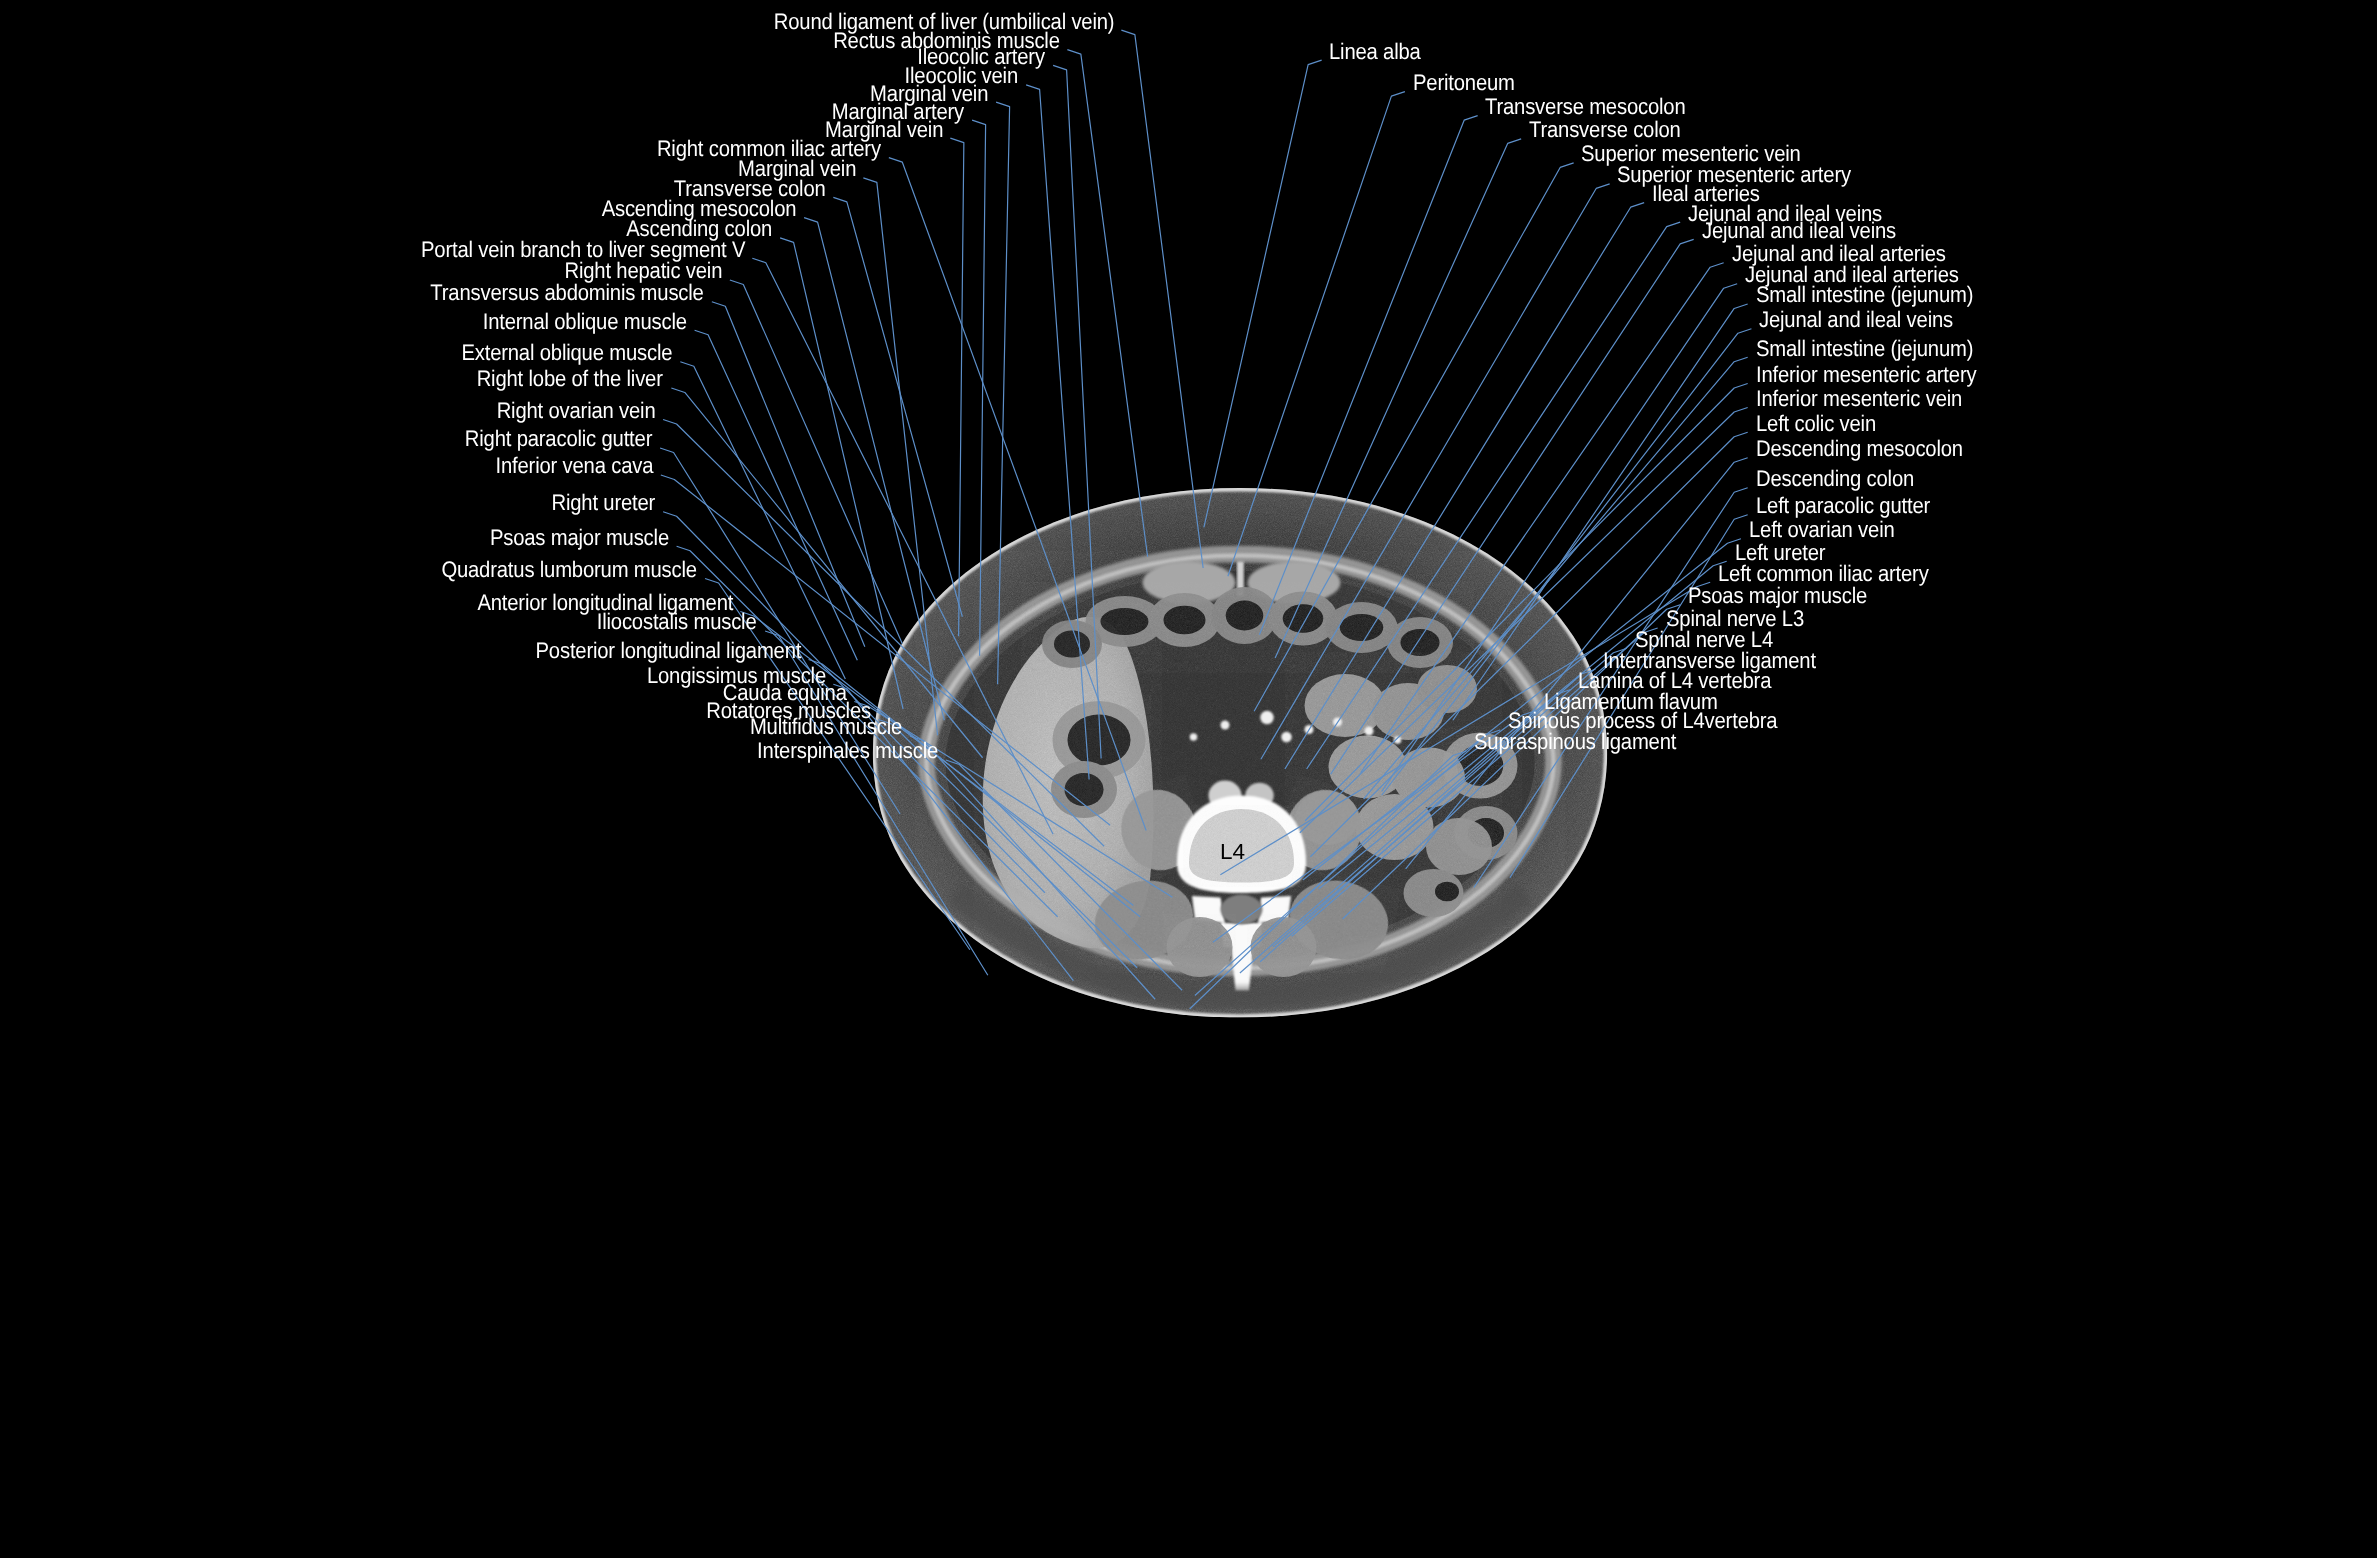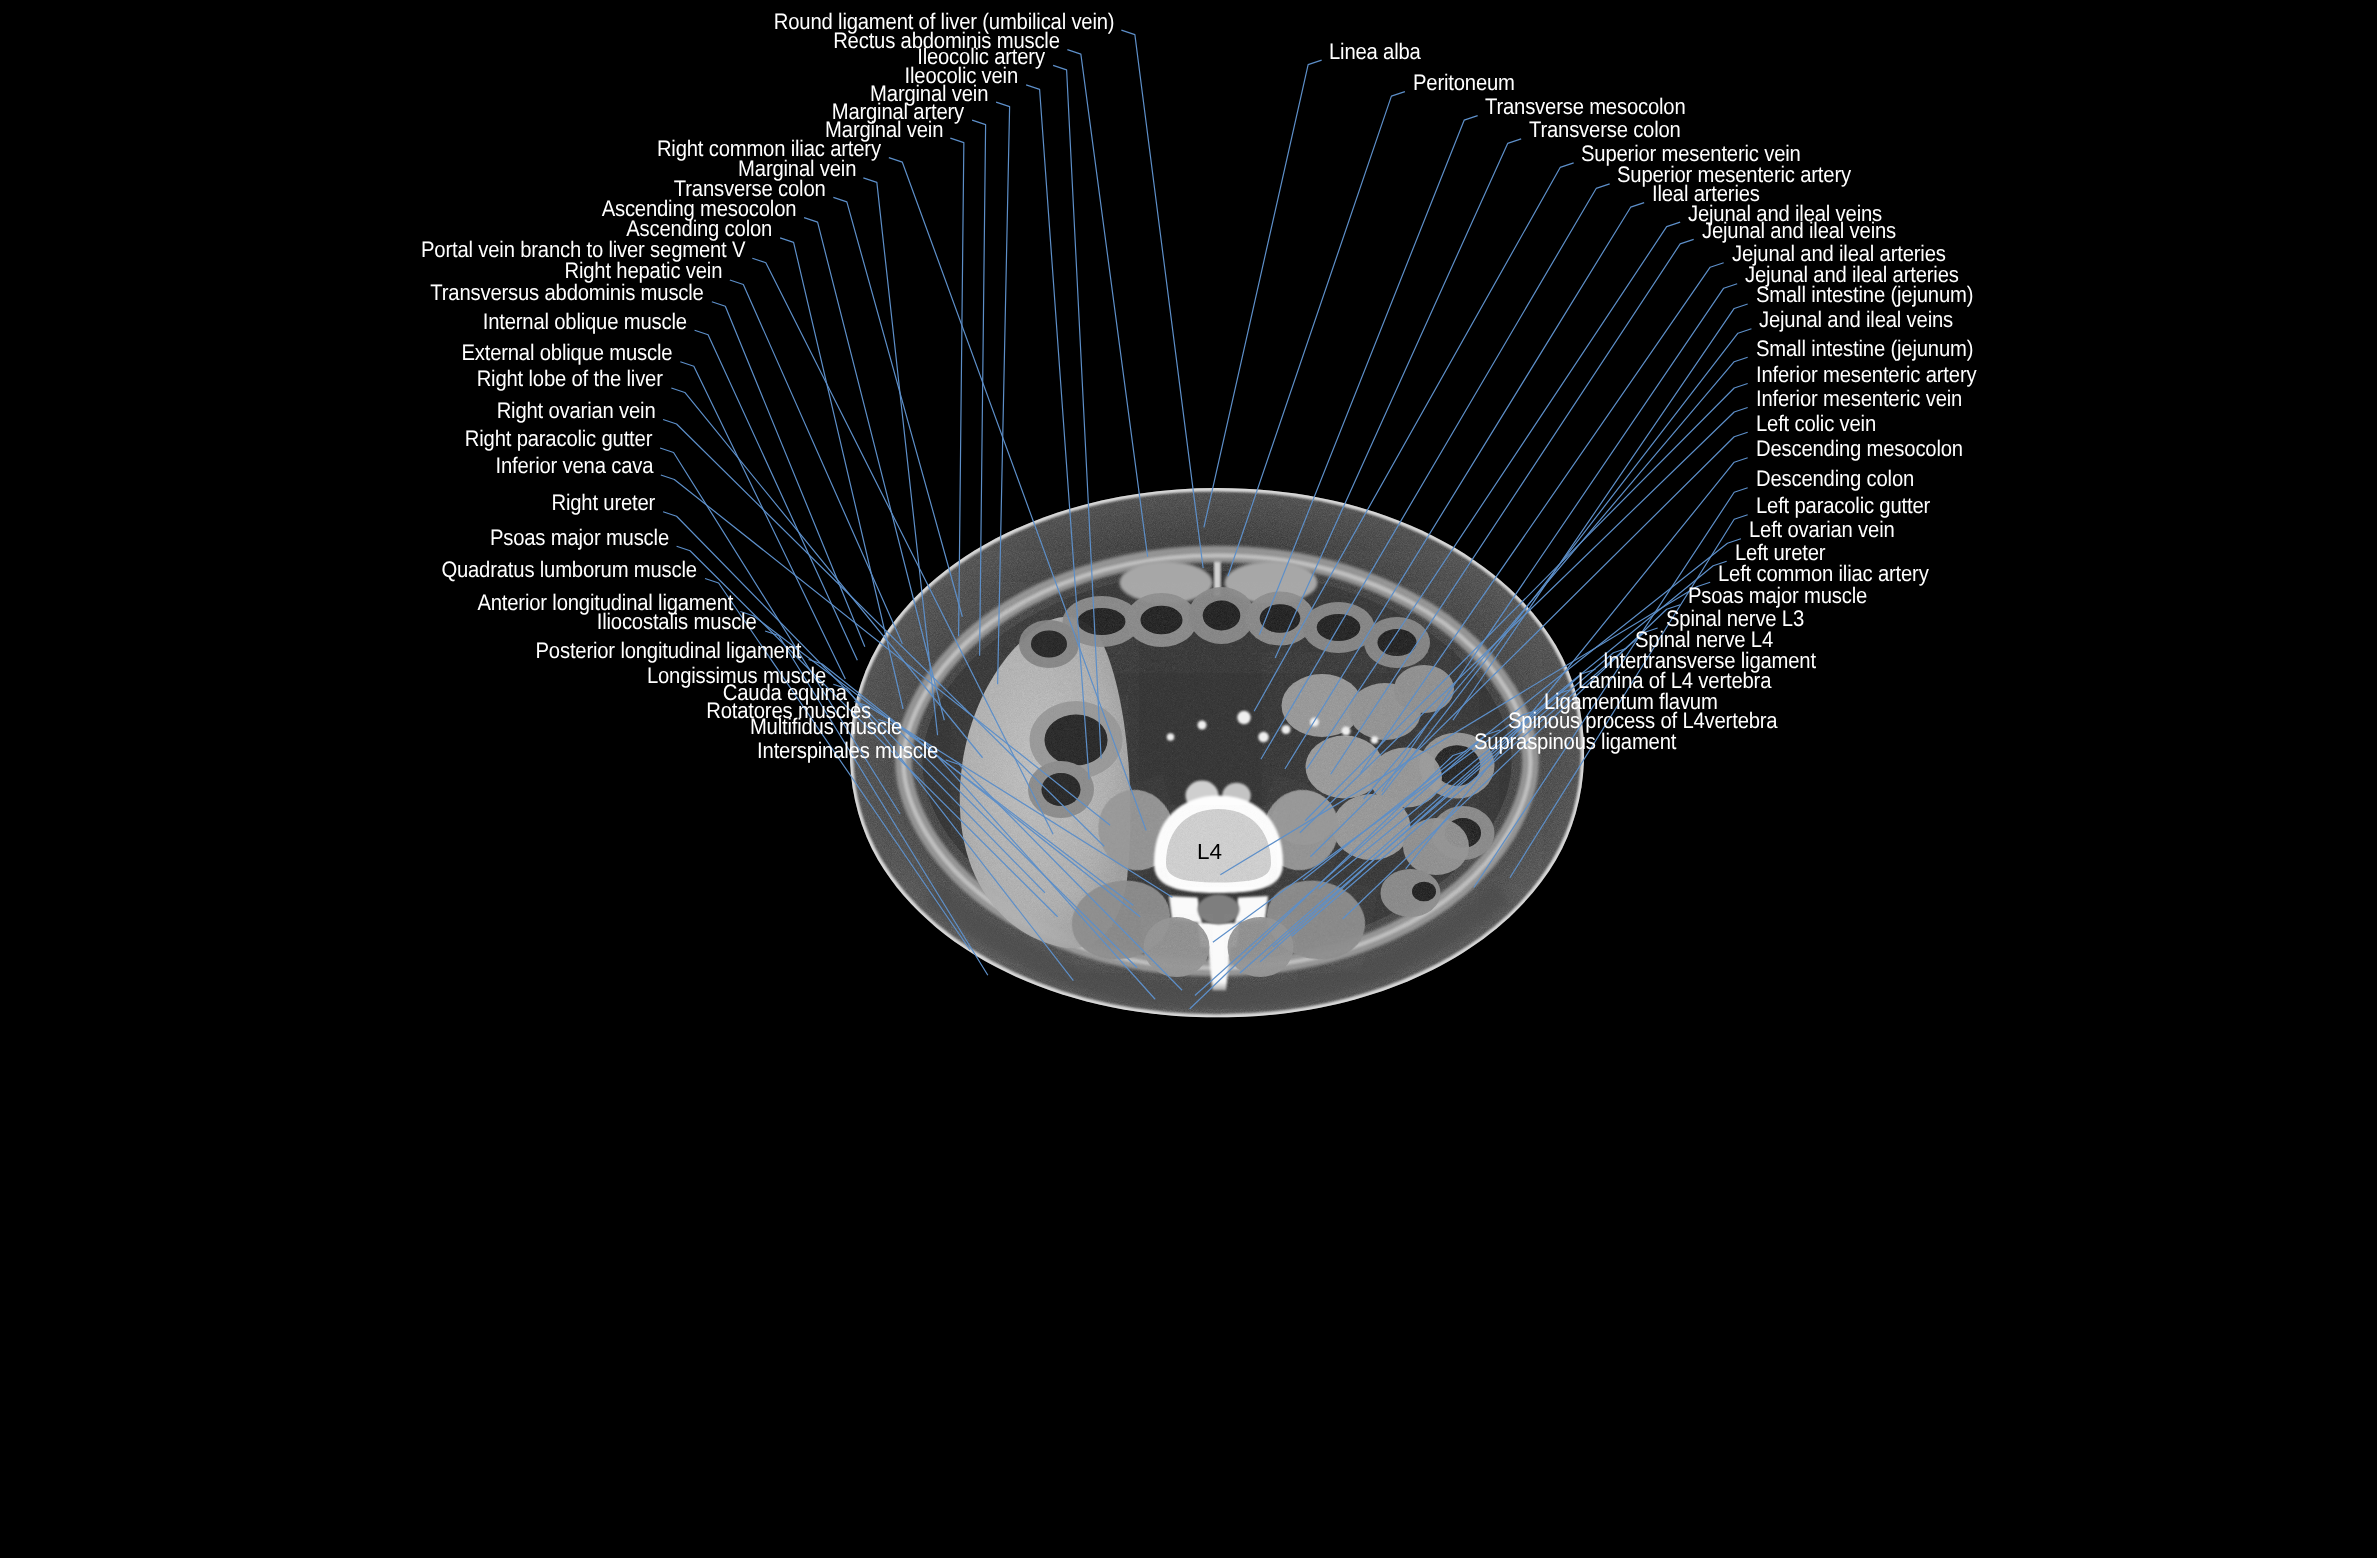--- a/index.html
+++ b/index.html
@@ -15,21 +15,21 @@
   }
   #stage {
     position: relative;
     width: 2377px;
     height: 1559px;
     background: #000000;
   }
   
   #ct-wrap {
     position: absolute;
-    left: 797px;
+    left: 820px;
     top: 443px;
     width: 840px;
     height: 600px;
   }
   #ct-svg { display: block; width: 100%; height: 100%; }
 
   
   #leaders {
     position: absolute;
     left: 0; top: 0;

